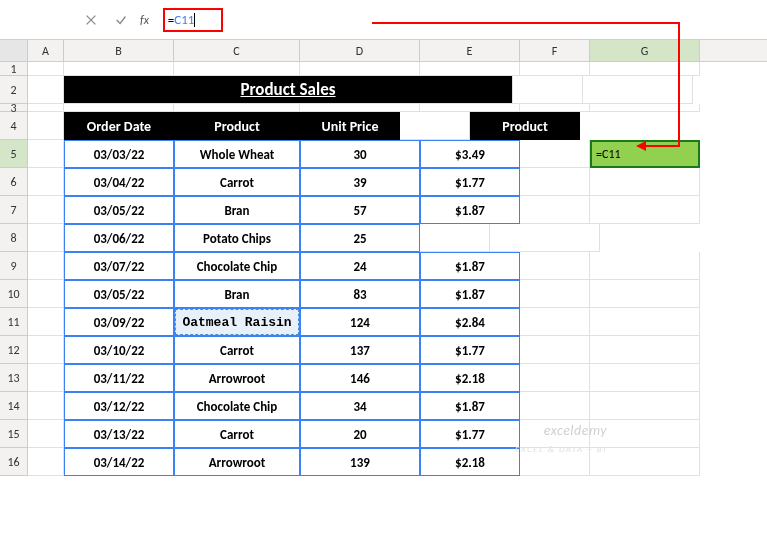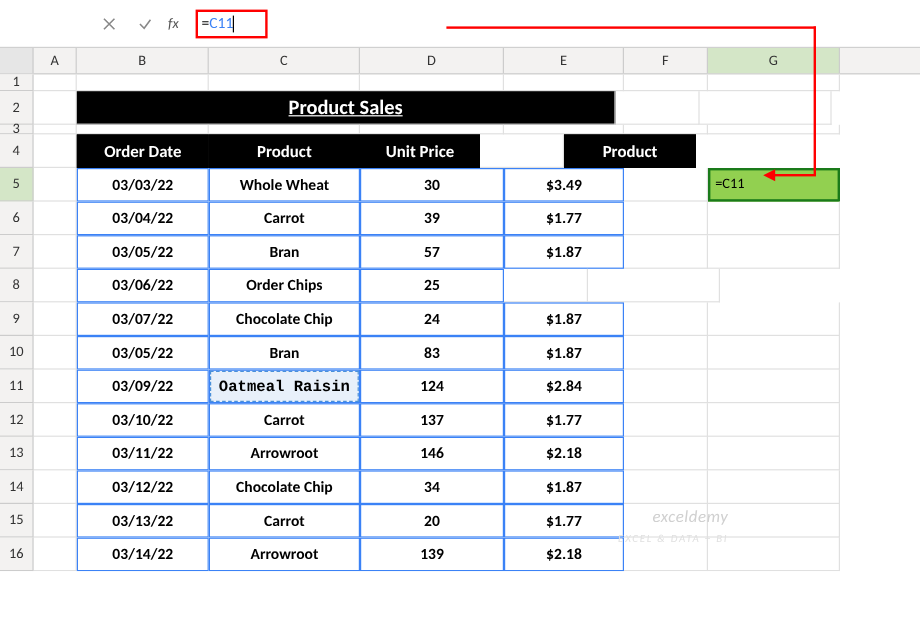--- a/index.html
+++ b/index.html
@@ -157,21 +157,21 @@
     <div class="cell cC tbl-cell">Bran</div>
     <div class="cell cD tbl-cell">57</div>
     <div class="cell cE tbl-cell">$1.87</div>
     <div class="cell cF"></div>
     <div class="cell cG"></div>
   </div>
         <div class="row">
     <div class="row-h">8</div>
     <div class="cell cA"></div>
     <div class="cell cB tbl-cell">03/06/22</div>
-    <div class="cell cC tbl-cell">Order Chips</div>
+    <div class="cell cC tbl-cell">Potato Chips</div>
     <div class="cell cD tbl-cell">25</div>
     <div class="cell cF"></div>
     <div class="cell cG"></div>
   </div>
         <div class="row">
     <div class="row-h">9</div>
     <div class="cell cA"></div>
     <div class="cell cB tbl-cell">03/07/22</div>
     <div class="cell cC tbl-cell">Chocolate Chip</div>
     <div class="cell cD tbl-cell">24</div>

